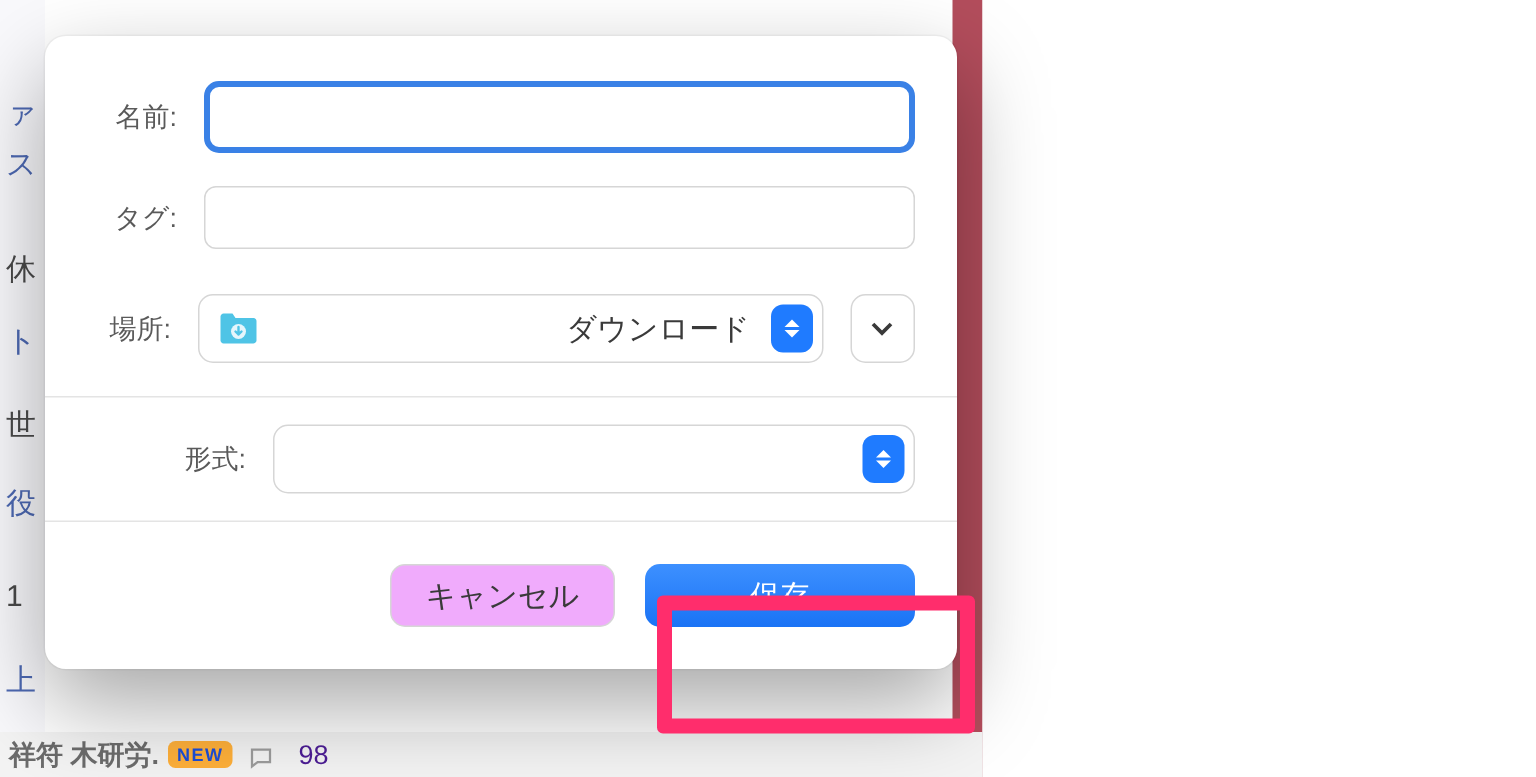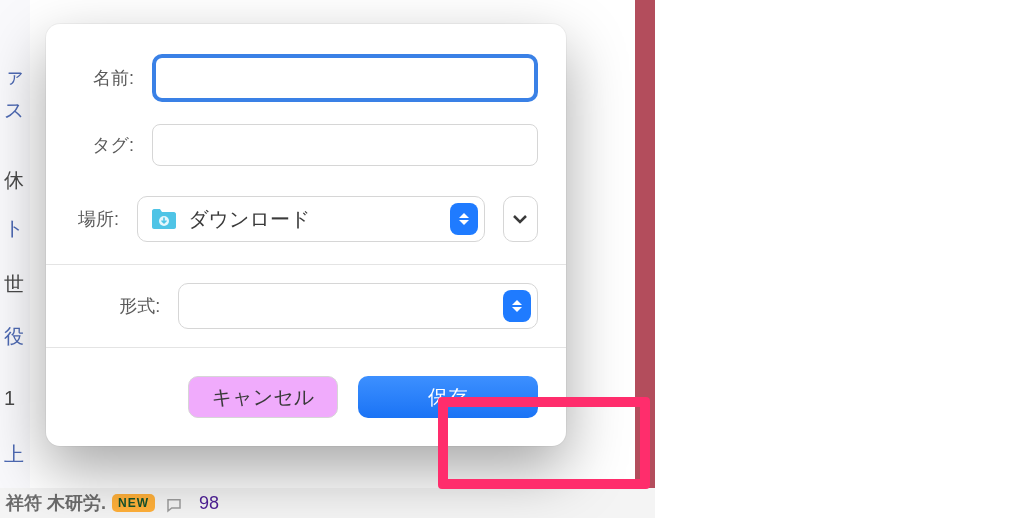--- a/index.html
+++ b/index.html
@@ -4,32 +4,32 @@
 <style>
   html,body{margin:0;padding:0;width:1024px;height:518px;background:#fff;font-family:-apple-system,"Hiragino Sans","Hiragino Kaku Gothic ProN",sans-serif;overflow:hidden;}
   .canvas{position:relative;width:1024px;height:518px;}
   
   .bg{position:absolute;inset:0;}
   .bg-left{position:absolute;left:0;top:0;width:30px;height:518px;background:#f9f9fc;}
   .bg-bar{position:absolute;left:635px;top:0;width:20px;height:518px;background:#b34d5c;}
   .bg-text{position:absolute;color:#4d69b3;font-size:20px;line-height:1;white-space:nowrap;}
   .bg-plain{color:#6d6d6d;}
   .bg-bottom{position:absolute;left:0;bottom:0;height:30px;width:655px;background:#f4f4f4;color:#6c6c6c;font-size:18px;display:flex;align-items:center;}
-  .bg-bottom .new{display:inline-flex;align-items:center;height:18px;padding:0 6px;margin:0 6px;border-radius:5px;background:#ffb03a;color:#14532d;font-size:12px;font-weight:600;letter-spacing:1px;}
+  .bg-bottom .new{display:inline-flex;align-items:center;height:18px;padding:0 6px;margin:0 6px;border-radius:5px;background:#ffb03a;color:#1d4ed8;font-size:12px;font-weight:600;letter-spacing:1px;}
   .bg-bottom .chat{color:#4c1d95;margin-left:4px;display:inline-flex;align-items:flex-end;gap:16px;}
   .bg-bottom .chat svg{width:18px;height:18px;stroke:#9c9c9c;fill:none;stroke-width:2;}
   
   .whiteblock{position:absolute;left:655px;top:0;right:0;bottom:0;background:#fff;}
   
-  .sheet{position:absolute;left:46px;top:24px;width:520px;background:#fff;border-radius:14px;box-shadow:0 24px 60px rgba(0,0,0,.35),0 0 0 1px rgba(0,0,0,.04);padding:30px 28px 0;box-sizing:border-box;}
+  .sheet{position:absolute;left:30px;top:24px;width:608px;background:#fff;border-radius:14px;box-shadow:0 24px 60px rgba(0,0,0,.35),0 0 0 1px rgba(0,0,0,.04);padding:30px 28px 0;box-sizing:border-box;}
   .row{display:flex;align-items:center;gap:18px;margin-bottom:22px;}
   .row label{width:60px;text-align:right;color:#5a5a5a;font-size:18px;}
   .text-input{flex:1;height:40px;border:1px solid #d6d6d6;border-radius:8px;font-size:18px;padding:0 12px;background:#fff;color:#3a3a3a;}
   .text-input.focus{border:4px solid #3a81e6;border-radius:10px;padding:0 10px;}
-  .select{position:relative;display:flex;align-items:center;height:44px;border:1px solid #d6d6d6;border-radius:10px;background:#fff;font-size:20px;color:#3a3a3a;padding:0 48px 0 12px;cursor:default;}
+  .select{position:relative;display:flex;align-items:center;height:44px;border:1px solid #d6d6d6;border-radius:10px;background:#fff;font-size:20px;color:#3a3a3a;padding:0 48px 0 12px;cursor:default;justify-content:space-between;}
   .select .stepper{position:absolute;right:6px;top:6px;width:28px;height:32px;border-radius:8px;background:#1f7bff;display:flex;flex-direction:column;align-items:center;justify-content:center;}
   .select .stepper svg{width:12px;height:7px;fill:#fff;}
   .loc-select{width:380px;}
   .loc-select .folder-ic{width:28px;height:22px;margin-right:10px;display:inline-flex;}
   .expand-btn{width:44px;height:44px;border:1px solid #d6d6d6;border-radius:10px;background:#fff;display:flex;align-items:center;justify-content:center;cursor:default;}
   .expand-btn svg{width:16px;height:10px;fill:none;stroke:#3a3a3a;stroke-width:2.5;}
   .divider{height:1px;background:#e4e4e4;margin:12px -28px;}
   .row.format{margin:18px 0;}
   .row.format label{width:110px;}
   .fmt-select{width:380px;}

